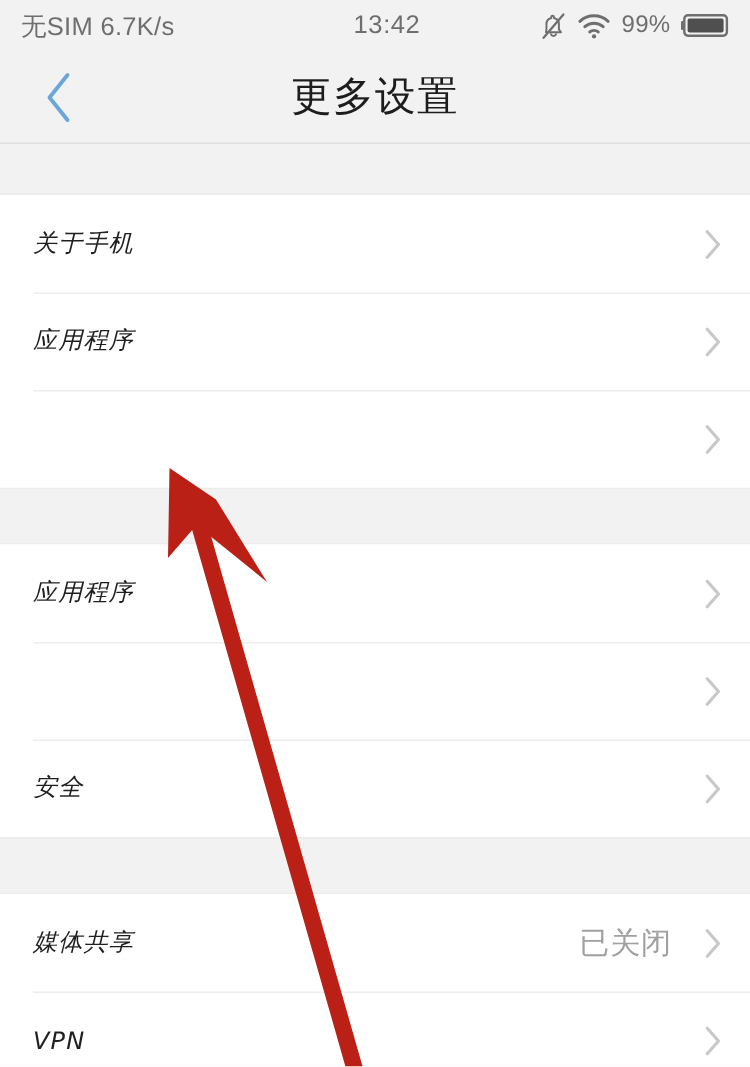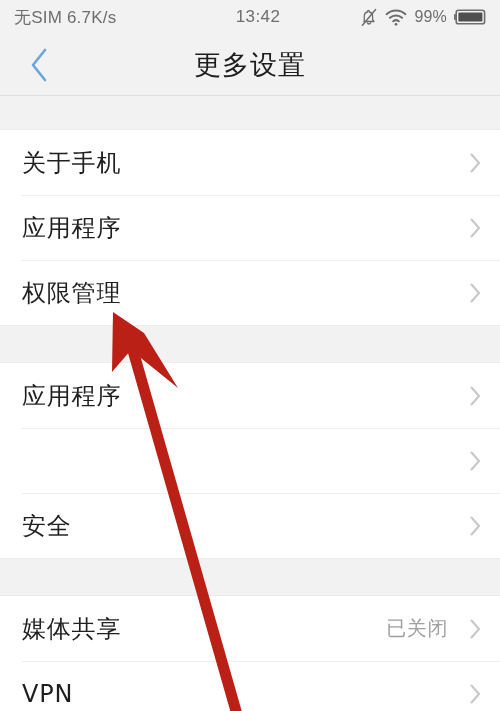--- a/index.html
+++ b/index.html
@@ -123,24 +123,25 @@
   .row + .row::before {
     content: "";
     position: absolute;
     left: 22px;
     right: 0;
     top: 0;
     height: 1px;
     background: #ededed;
   }
   .row-label {
-    font-size: 24px;
+    font-size: 16px;
     color: #1f1f1f;
     letter-spacing: .8px;
     font-family: "DejaVu Sans", "Liberation Sans", sans-serif;
+    font-style: italic;
   }
   .row-right {
     margin-left: auto;
     display: flex;
     align-items: center;
     gap: 21px;
   }
   .row-value {
     font-size: 20px;
     color: #a0a0a0;
@@ -235,21 +236,20 @@
         <span class="row-label">应用程序</span>
         <span class="row-right">
           <span class="row-value"></span>
           <svg class="chev" viewBox="0 0 13 22">
             <polyline points="2.5,2.5 10,11 2.5,19.5" fill="none" stroke="#c8c8c8" stroke-width="2.1" stroke-linecap="round" stroke-linejoin="round"></polyline>
           </svg>
         </span>
       </div>
 
       <div class="row">
-        <span class="row-label">权限管理</span>
         <span class="row-right">
           <span class="row-value"></span>
           <svg class="chev" viewBox="0 0 13 22">
             <polyline points="2.5,2.5 10,11 2.5,19.5" fill="none" stroke="#c8c8c8" stroke-width="2.1" stroke-linecap="round" stroke-linejoin="round"></polyline>
           </svg>
         </span>
       </div>
 
     </div>
 

